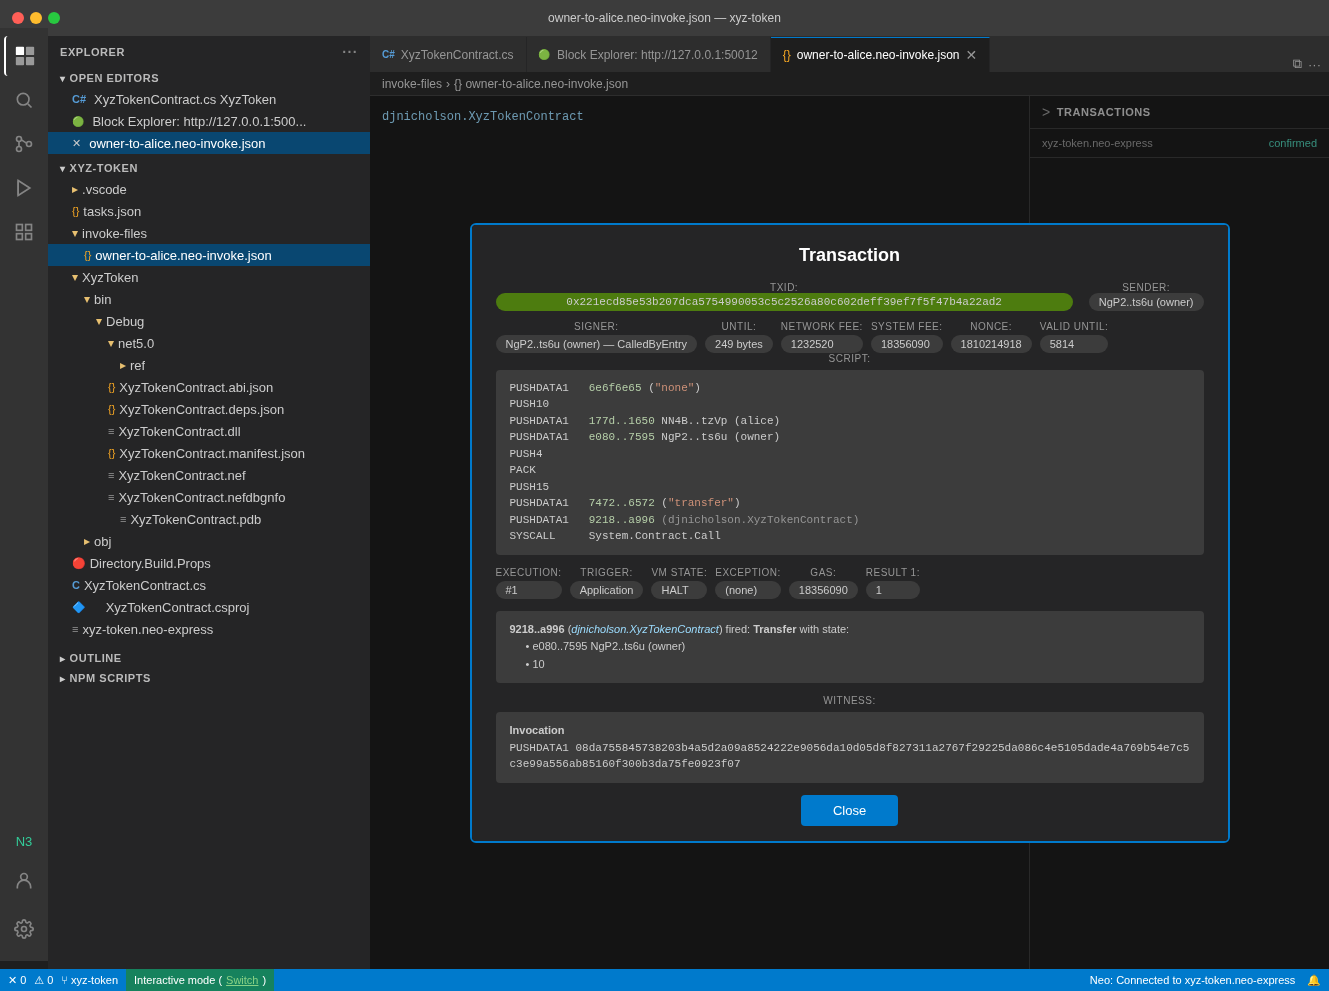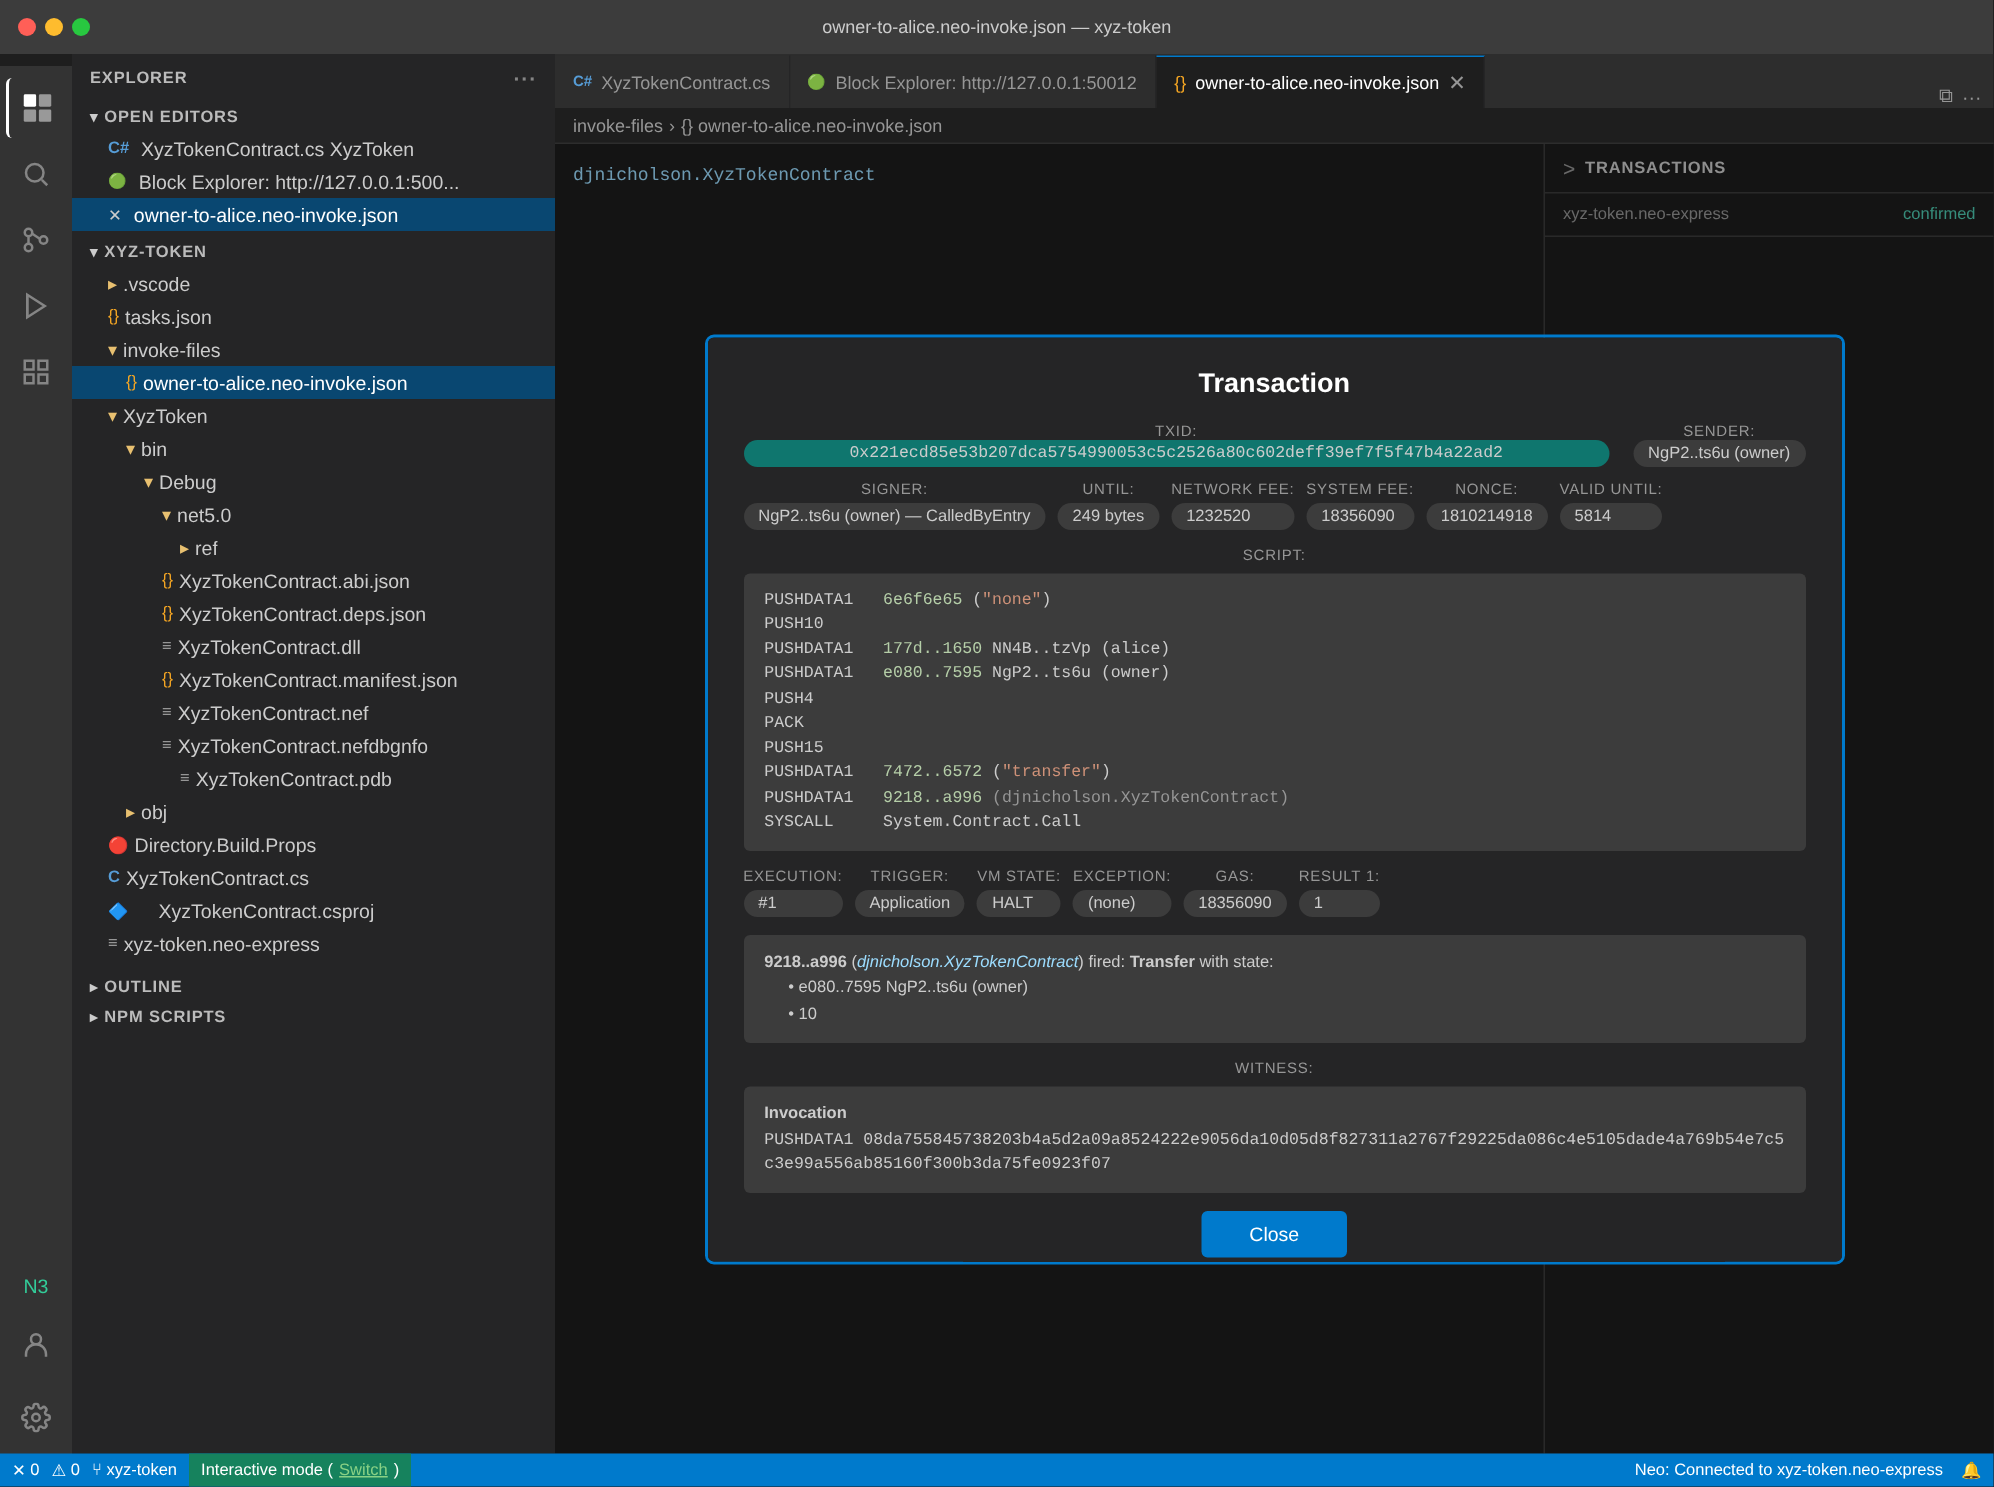--- a/index.html
+++ b/index.html
@@ -40,21 +40,21 @@
       left: 50%;
       transform: translateX(-50%);
       color: #cccccc;
       font-size: 12px;
     }
 
     
     .activity-bar {
       position: absolute;
       left: 0;
-      top: 44px;
+      top: 28px;
       width: 48px;
       height: calc(991px - 36px - 22px);
       background: #333333;
       display: flex;
       flex-direction: column;
       align-items: center;
       padding: 8px 0;
       z-index: 10;
     }
     .activity-icon {
@@ -276,21 +276,21 @@
     }
     .field-value {
       background: #3c3c3c;
       border-radius: 10px;
       padding: 3px 10px;
       font-size: 11px;
       color: #cccccc;
       white-space: nowrap;
     }
     .txid-value {
-      background: #0f766e;
+      background: #4d7c0f;
       border-radius: 10px;
       padding: 3px 14px;
       font-size: 11px;
       font-family: 'Courier New', monospace;
       color: #cccccc;
     }
 
     .script-box {
       background: #3c3c3c;
       border-radius: 4px;
@@ -662,21 +662,21 @@
           <div style="flex:1;text-align:center;">
             <div class="field-label">TXID:</div>
             <div class="txid-value">0x221ecd85e53b207dca5754990053c5c2526a80c602deff39ef7f5f47b4a22ad2</div>
           </div>
           <div style="text-align:center;margin-left:16px;">
             <div class="field-label">SENDER:</div>
             <div class="field-value">NgP2..ts6u (owner)</div>
           </div>
         </div>
 
-        <div style="display:flex;gap:8px;margin-bottom:12px;align-items:flex-start;flex-wrap:wrap;">
+        <div style="display:flex;gap:8px;align-items:flex-start;flex-wrap:wrap;">
           <div class="field">
             <div class="field-label">SIGNER:</div>
             <div class="field-value">NgP2..ts6u (owner) — CalledByEntry</div>
           </div>
           <div class="field">
             <div class="field-label">UNTIL:</div>
             <div class="field-value">249 bytes</div>
           </div>
           <div class="field">
             <div class="field-label">NETWORK FEE:</div>

